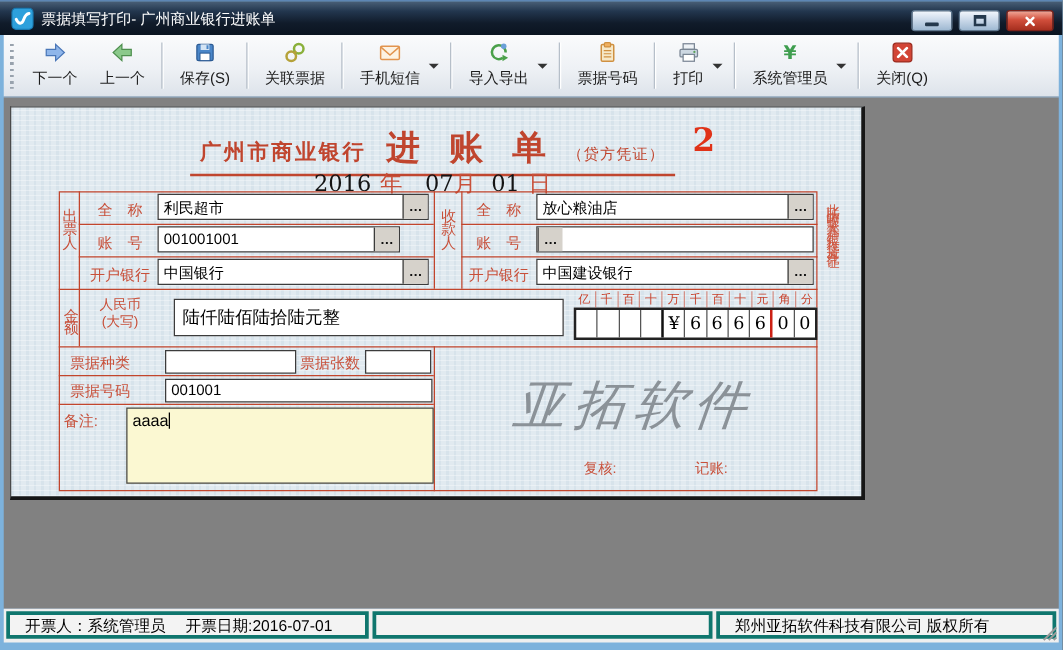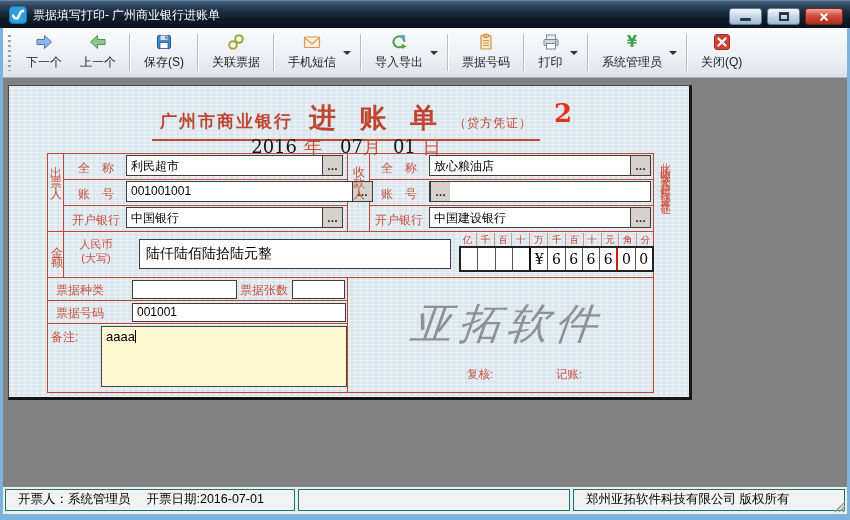--- a/index.html
+++ b/index.html
@@ -2,21 +2,21 @@
 <html><head>
 <meta charset="utf-8">
 <style>
   * { margin:0; padding:0; box-sizing:border-box; }
   body { font-family:"Liberation Sans","DejaVu Sans",sans-serif; background:#555; }
   .window { position:relative; width:850px; height:520px; background:#7db2dc; overflow:hidden; }
 
   
   .titlebar { position:absolute; left:0; top:0; width:850px; height:28px;
     background:linear-gradient(180deg,#4a6078 0%,#22364e 30%,#101b2a 65%,#0a1420 100%);
-    border-top:1px solid #5d86b4; display:flex; align-items:center;font-family:Liberation Serif, serif; }
+    border-top:1px solid #5d86b4; display:flex; align-items:center; }
   .app-icon { position:absolute; left:9px; top:5px; width:18px; height:18px; }
   .win-title { position:absolute; left:33px; top:0; line-height:28px; color:#ffffff; font-size:12px; white-space:nowrap; }
   .winbtns { position:absolute; right:7px; top:7px; display:flex; gap:5px; }
   .winbtn { width:33px; height:17px; border-radius:3px; border:1px solid #60788f;
     background:linear-gradient(180deg,#f2f7fc 0%,#ccdaea 45%,#9fb9d2 100%);
     display:flex; align-items:center; justify-content:center; position:relative; cursor:default; }
   .winbtn.close { width:38px; border-color:#7c221a;
     background:linear-gradient(180deg,#f0a898 0%,#d24f3c 45%,#a62f1f 100%); }
   .glyph-min { width:11px; height:3px; background:#25394d; border-radius:1px; margin-top:6px; }
   .glyph-max { width:10px; height:9px; border:2px solid #25394d; border-top-width:3px; background:transparent; }
@@ -101,21 +101,21 @@
   .caret { display:inline-block; width:1px; height:13px; background:#000; vertical-align:-2px; }
 
   .watermark { position:absolute; left:402px; top:210px; font-size:42px; font-style:italic;
     color:#8b9298; letter-spacing:6px; font-family:"DejaVu Serif","Liberation Serif",serif; transform:skewX(-6deg); }
   .sign-label { position:absolute; color:#c8503a; font-size:11.5px; }
   .side-note { position:absolute; left:650px; top:68px; height:215px; writing-mode:vertical-rl; text-orientation:upright;
     color:#cf5740; font-size:10.5px; letter-spacing:3px; }
 
   
   .statusbar { position:absolute; left:3px; top:487px; width:844px; height:27px; background:#efefef; }
-  .sb-panel { position:absolute; top:2px; bottom:3px; border:1px solid #0f766e; background:#f3f3f3;
+  .sb-panel { position:absolute; top:2px; bottom:3px; border:3px solid #0f766e; background:#f3f3f3;
     font-size:12.5px; color:#000; line-height:19px; padding-left:12px; white-space:nowrap; overflow:hidden; }
   .grip { position:absolute; right:1px; bottom:1px; }
 </style>
 </head>
 <body>
 
 <div class="window">
 
   <div class="titlebar">
     <svg class="app-icon" viewBox="0 0 18 18">
@@ -276,21 +276,21 @@
       <div class="rlv" style="left:360px;top:67px;height:78px"></div>
 
       <div class="vrole" style="left:39px;top:71px">出票人</div>
       <div class="flabel c" style="left:58px;top:74px">全　称</div>
       <div class="flabel c" style="left:58px;top:100px">账　号</div>
       <div class="flabel c" style="left:58px;top:126px">开户银行</div>
       <div class="fld" style="left:117px;top:69px;width:217px">
         <div class="fld-text">利民超市</div>
         <button class="picker">…</button>
       </div>
-      <div class="fld" style="left:117px;top:95px;width:247px">
+      <div class="fld" style="left:117px;top:95px;width:194px">
         <div class="fld-text">001001001</div>
         <button class="picker">…</button>
       </div>
       <div class="fld" style="left:117px;top:121px;width:217px">
         <div class="fld-text">中国银行</div>
         <button class="picker">…</button>
       </div>
 
       <div class="vrole" style="left:342px;top:71px">收款人</div>
       <div class="flabel c" style="left:361px;top:74px">全　称</div>

